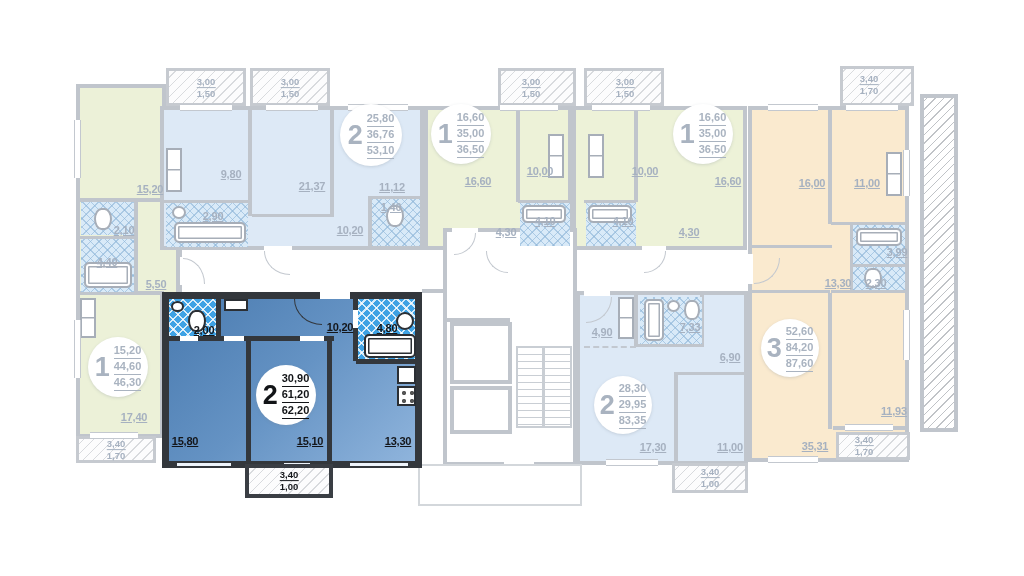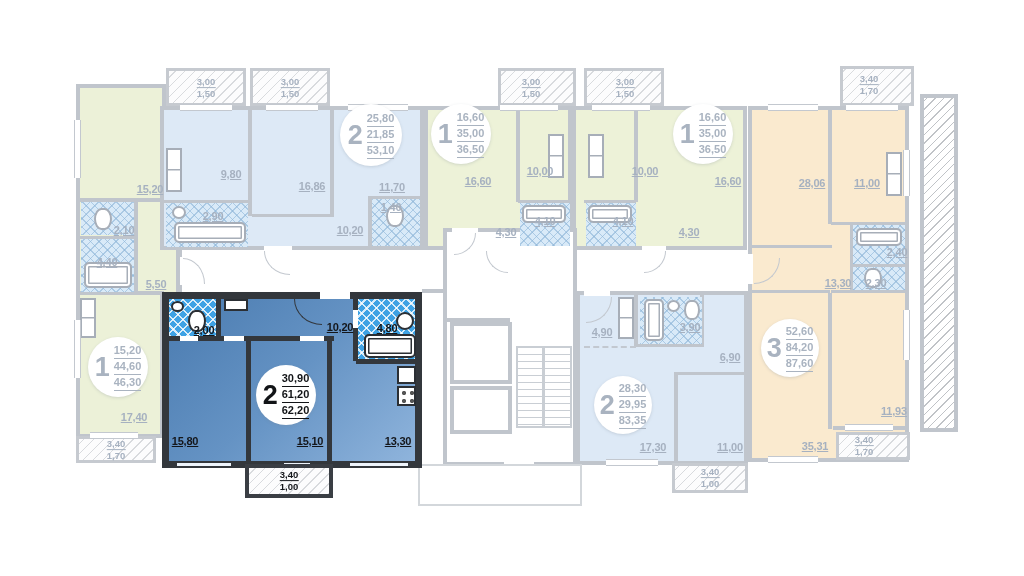--- a/index.html
+++ b/index.html
@@ -226,53 +226,53 @@
 
   <div class="hatch" style="left:920px;top:94px;width:38px;height:338px;"></div>
 
   <span class="lab" style="left:150px;top:189px;">15,20</span>
   <span class="lab" style="left:124px;top:230px;">2,10</span>
   <span class="lab" style="left:107px;top:262px;">4,40</span>
   <span class="lab" style="left:156px;top:284px;">5,50</span>
   <span class="lab" style="left:134px;top:417px;">17,40</span>
 
   <span class="lab" style="left:231px;top:174px;">9,80</span>
-  <span class="lab" style="left:312px;top:186px;">16,86</span>
-  <span class="lab" style="left:392px;top:187px;">11,70</span>
+  <span class="lab" style="left:312px;top:186px;">21,37</span>
+  <span class="lab" style="left:392px;top:187px;">11,12</span>
   <span class="lab" style="left:213px;top:216px;">2,90</span>
   <span class="lab" style="left:391px;top:207px;">1,40</span>
   <span class="lab" style="left:350px;top:230px;">10,20</span>
 
   <span class="lab" style="left:478px;top:181px;">16,60</span>
   <span class="lab" style="left:540px;top:171px;">10,00</span>
   <span class="lab" style="left:545px;top:221px;">4,10</span>
   <span class="lab" style="left:506px;top:232px;">4,30</span>
 
   <span class="lab" style="left:645px;top:171px;">10,00</span>
   <span class="lab" style="left:728px;top:181px;">16,60</span>
   <span class="lab" style="left:623px;top:221px;">4,10</span>
   <span class="lab" style="left:689px;top:232px;">4,30</span>
 
-  <span class="lab" style="left:812px;top:183px;">28,06</span>
+  <span class="lab" style="left:812px;top:183px;">16,00</span>
   <span class="lab" style="left:867px;top:183px;">11,00</span>
-  <span class="lab" style="left:897px;top:252px;">2,40</span>
+  <span class="lab" style="left:897px;top:252px;">3,99</span>
   <span class="lab" style="left:876px;top:283px;">2,30</span>
   <span class="lab" style="left:838px;top:283px;">13,30</span>
   <span class="lab" style="left:815px;top:446px;">35,31</span>
   <span class="lab" style="left:894px;top:411px;">11,93</span>
 
   <span class="lab labd" style="left:204px;top:330px;">2,00</span>
   <span class="lab labd" style="left:340px;top:327px;">10,20</span>
   <span class="lab labd" style="left:387px;top:328px;">4,80</span>
   <span class="lab labd" style="left:185px;top:441px;">15,80</span>
   <span class="lab labd" style="left:310px;top:441px;">15,10</span>
   <span class="lab labd" style="left:398px;top:441px;">13,30</span>
 
   <span class="lab" style="left:602px;top:332px;">4,90</span>
-  <span class="lab" style="left:690px;top:327px;">3,90</span>
+  <span class="lab" style="left:690px;top:327px;">7,33</span>
   <span class="lab" style="left:730px;top:357px;">6,90</span>
   <span class="lab" style="left:653px;top:447px;">17,30</span>
   <span class="lab" style="left:730px;top:447px;">11,00</span>
 
   <div class="ballab" style="left:206px;top:88px;">
       <span>3,00</span>
       <span>1,50</span>
     </div>
   <div class="ballab" style="left:290px;top:88px;">
       <span>3,00</span>
@@ -312,21 +312,21 @@
     <span class="bvals">
         <span>15,20</span>
         <span>44,60</span>
         <span>46,30</span>
       </span>
   </div>
   <div class="badge" style="left:340px;top:104px;width:62px;height:62px;">
     <span class="bnum">2</span>
     <span class="bvals">
         <span>25,80</span>
-        <span>21,85</span>
+        <span>36,76</span>
         <span>53,10</span>
       </span>
   </div>
   <div class="badge" style="left:431px;top:104px;width:60px;height:60px;">
     <span class="bnum">1</span>
     <span class="bvals">
         <span>16,60</span>
         <span>35,00</span>
         <span>36,50</span>
       </span>

